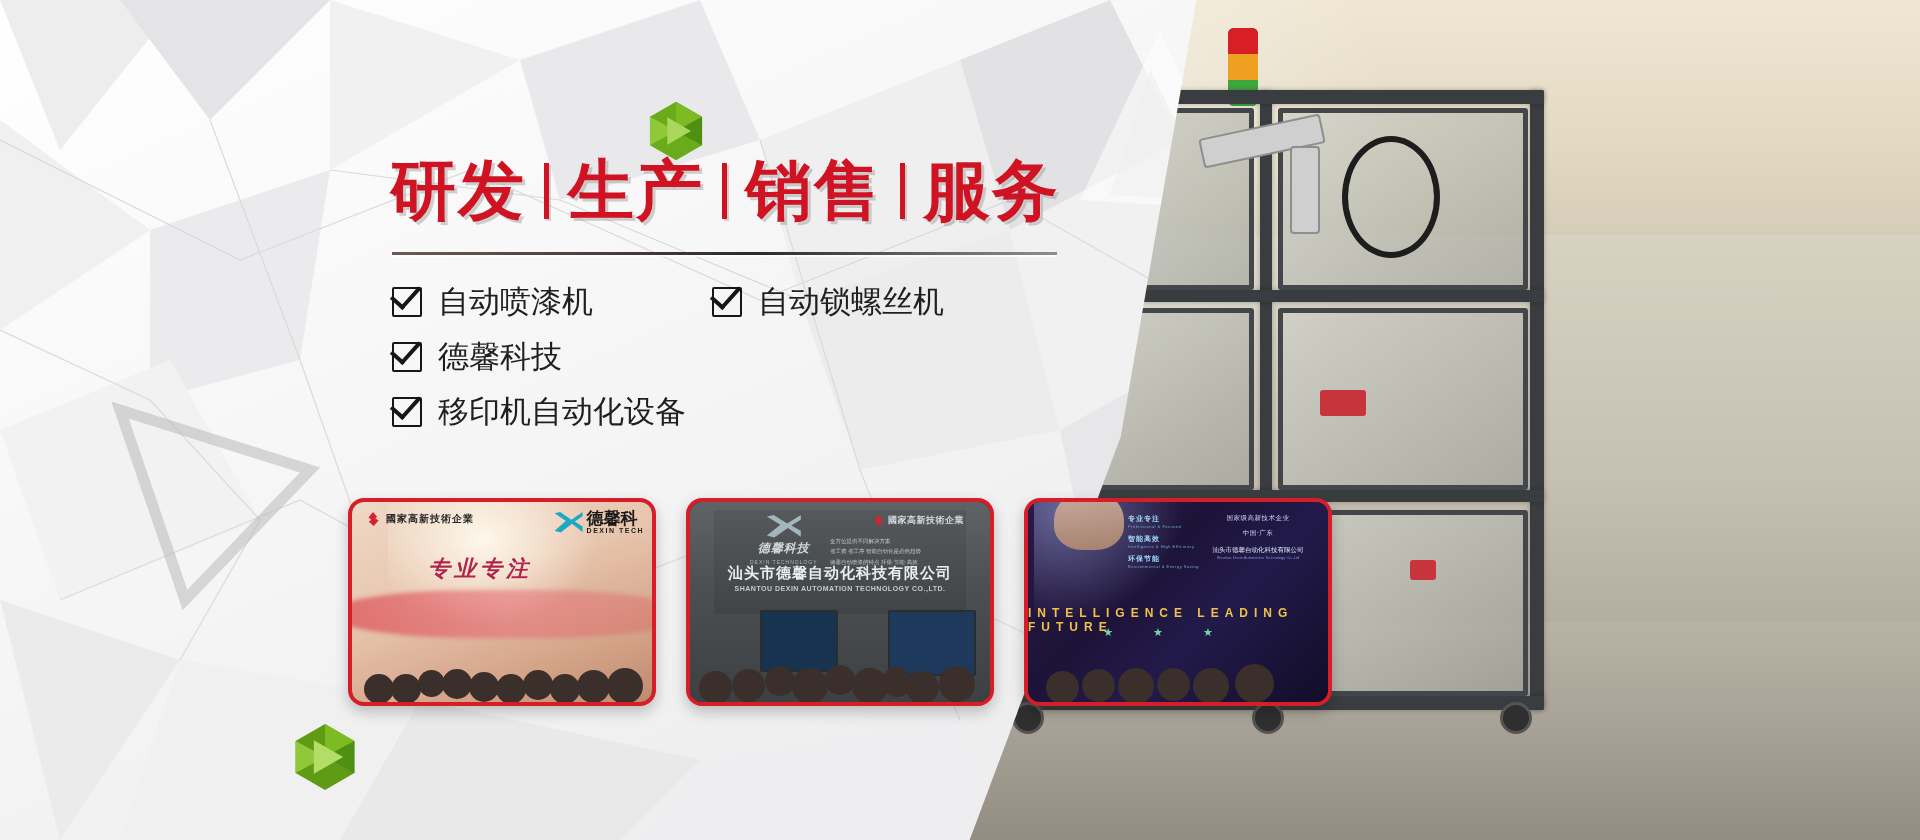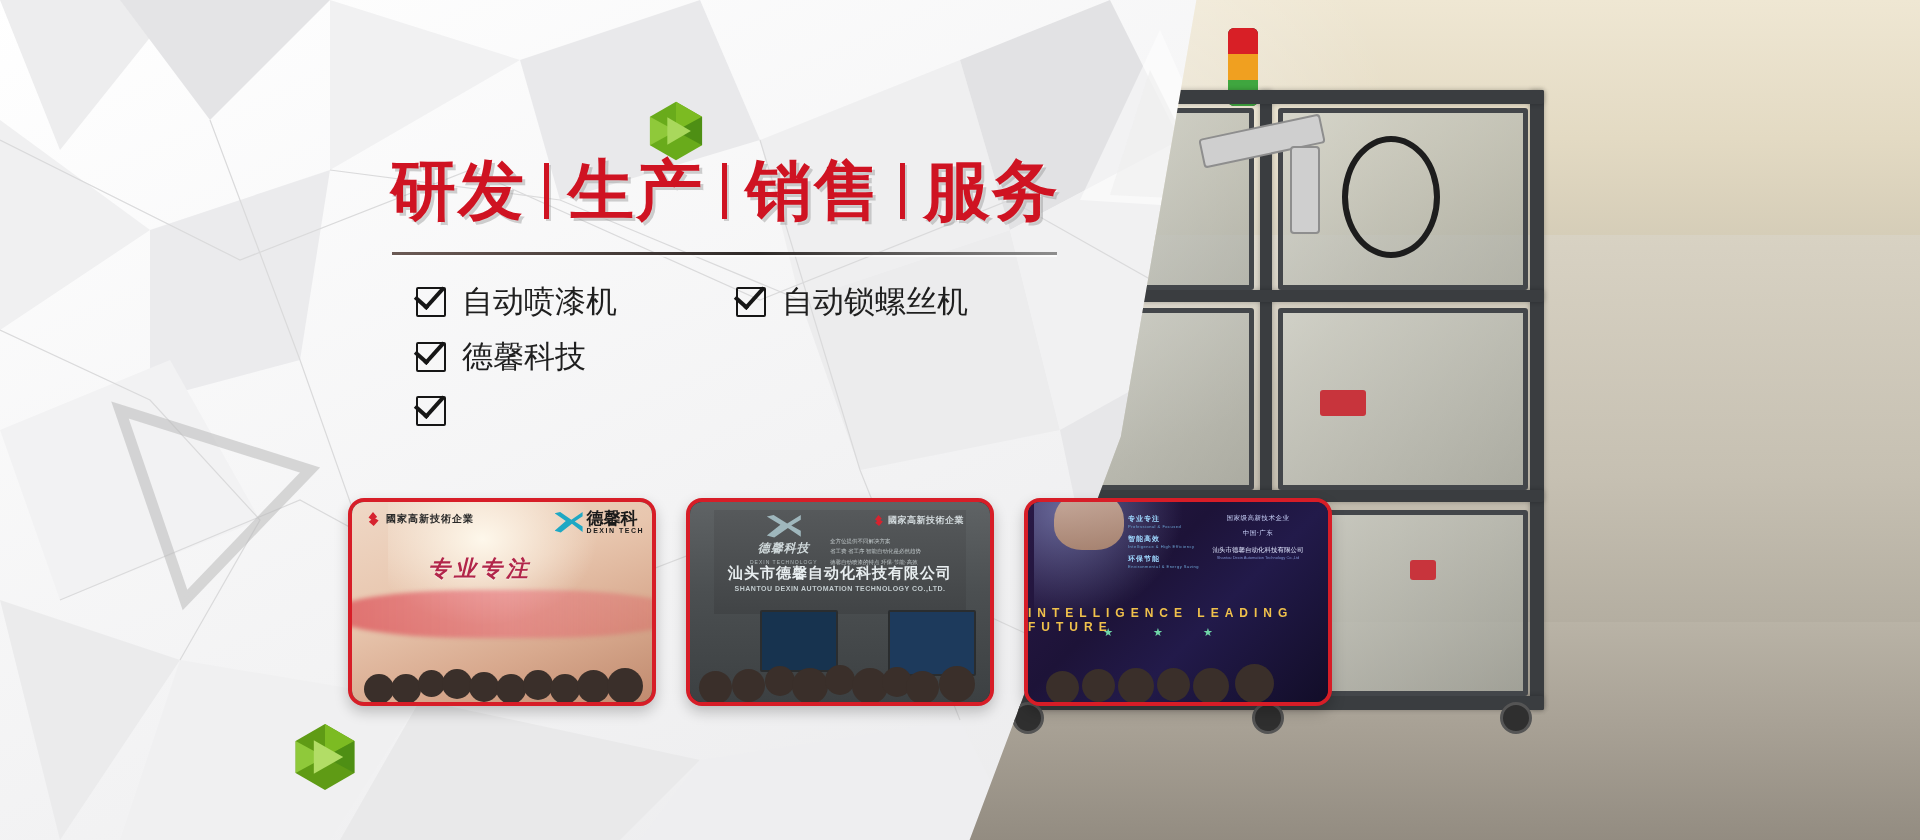--- a/index.html
+++ b/index.html
@@ -89,21 +89,21 @@
   }
 
   .feature-list{
     position:absolute;left:392px;top:286px;width:680px;
     display:grid;grid-template-columns:300px 300px;
     row-gap:24px;column-gap:20px;
   }
   .feature{
     display:flex;align-items:center;gap:16px;
     font-family:"DejaVu Sans","Liberation Sans",sans-serif;
-    font-size:31px;color:#1f1f1f;line-height:1;white-space:nowrap;margin-left:24px;
+    font-size:31px;color:#1f1f1f;line-height:1;white-space:nowrap;
   }
   .feature .cb{
     position:relative;width:26px;height:26px;flex:0 0 26px;
     border:2.5px solid #161616;border-radius:2px;
   }
   .feature .cb::after{
     content:"";position:absolute;left:3px;top:-9px;width:13px;height:24px;
     border-right:4px solid #161616;border-bottom:4px solid #161616;
     transform:rotate(42deg);
   }
@@ -324,20 +324,21 @@
       <div class="feature">
         <span class="cb"></span>
         <span>自动锁螺丝机</span>
       </div>
       <div class="feature">
         <span class="cb"></span>
         <span>德馨科技</span>
       </div>
       <div class="feature span2">
         <span class="cb"></span>
+        <span>移印机自动化设备</span>
       </div>
     </div>
 
     <div class="thumbs">
 
       <div class="thumb t1">
         <div class="inner">
           <div class="t1-bg"></div>
           <div class="t1-glow"></div>
           <div class="t1-swoosh"></div>

